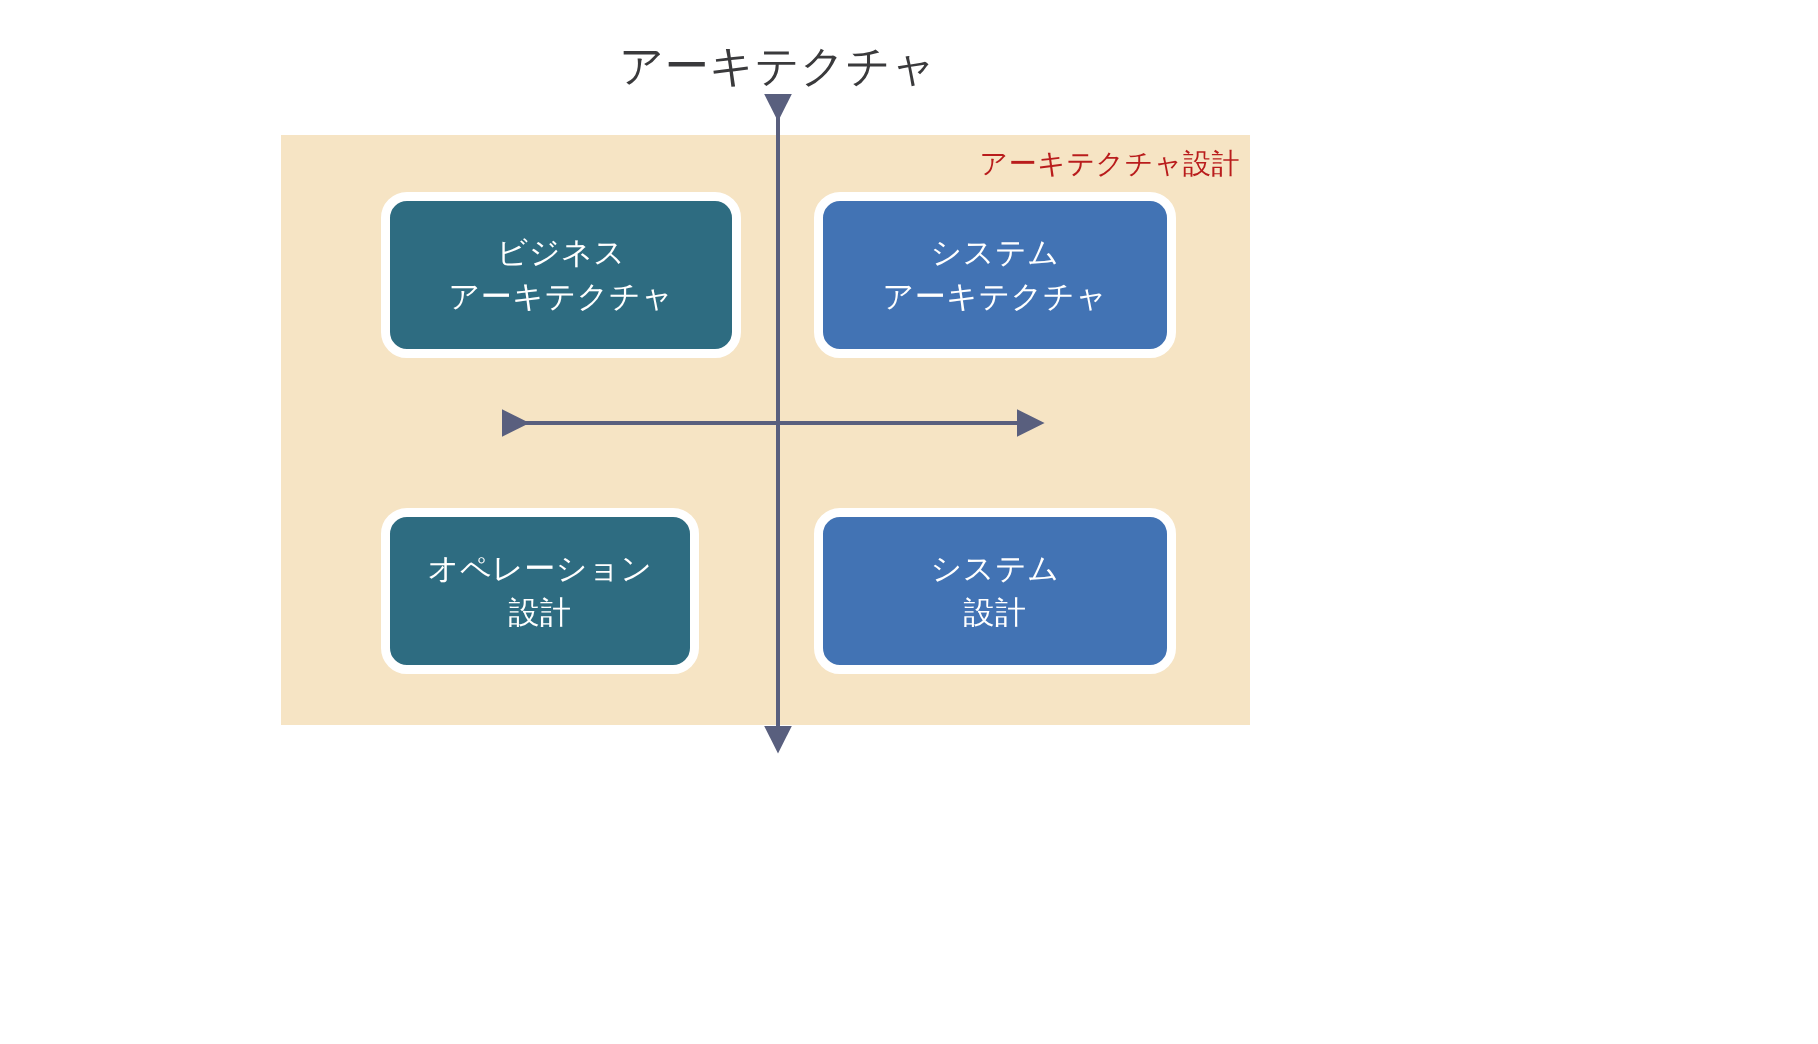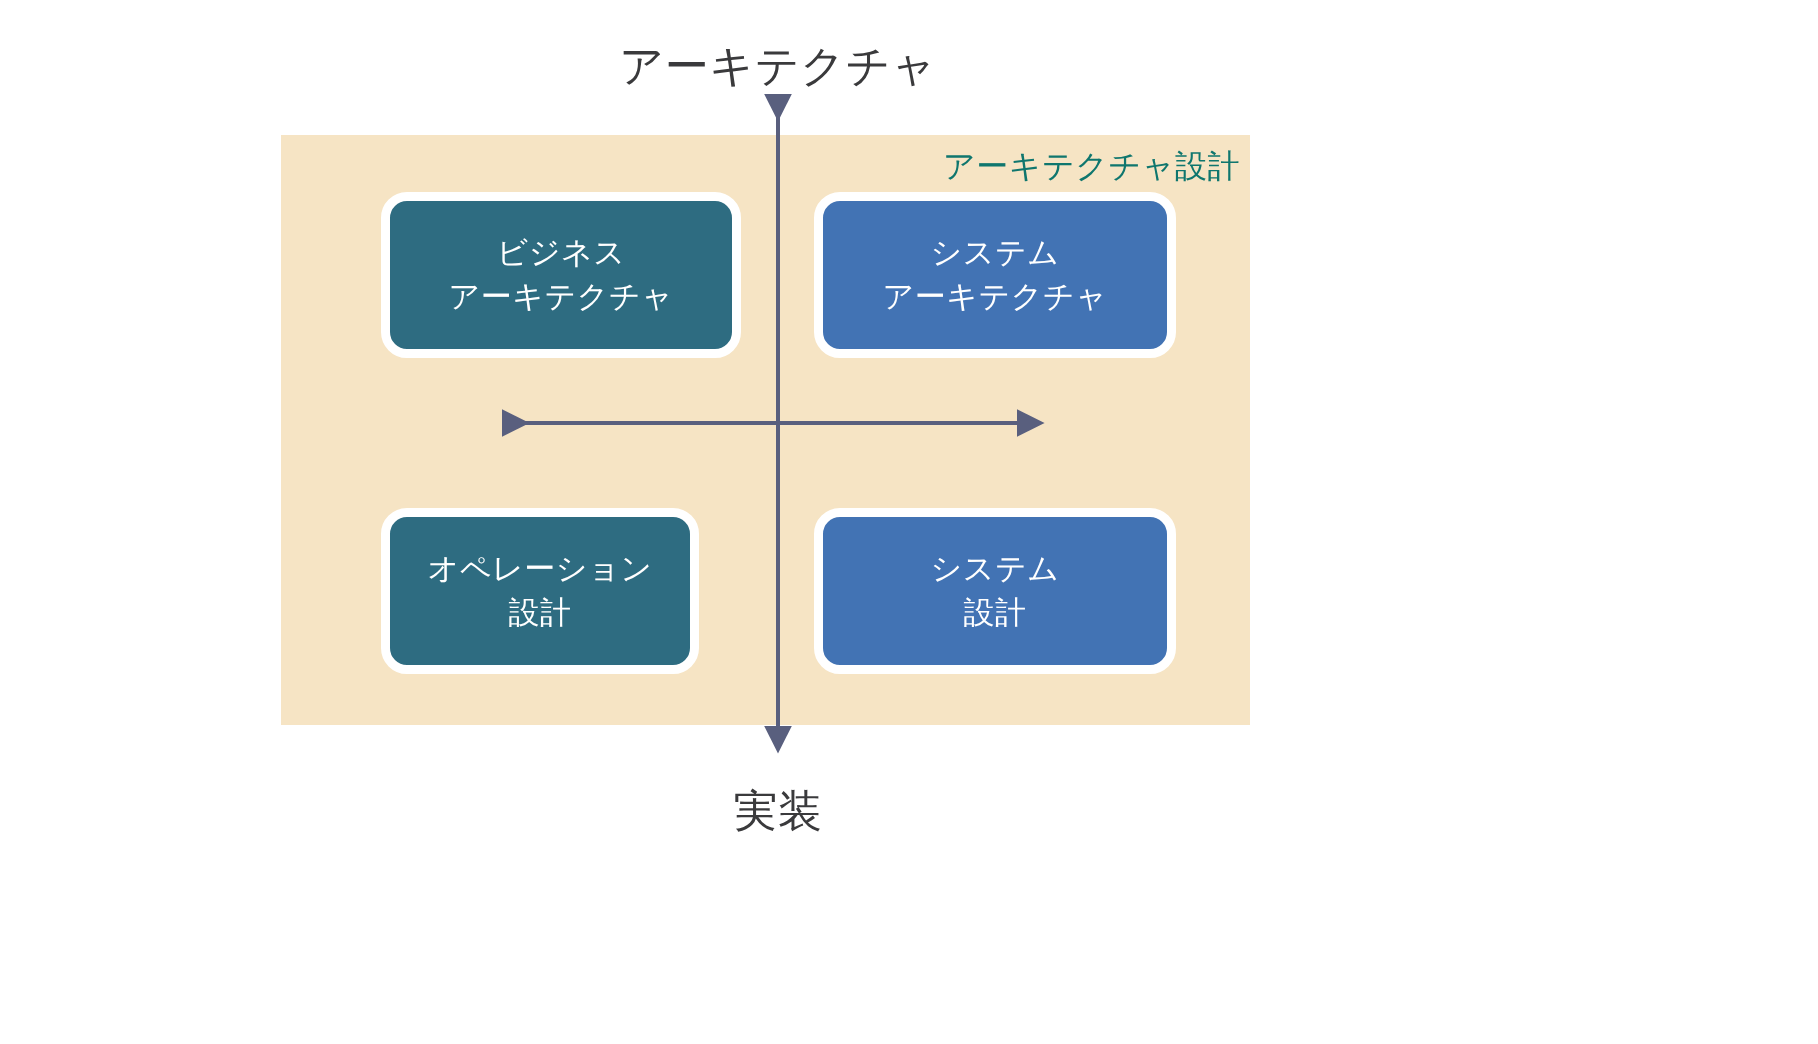--- a/index.html
+++ b/index.html
@@ -34,22 +34,22 @@
   }
   .axis-top    { left: 0; top: 42px; width: 1556px; text-align: center; }
   .axis-bottom { left: 0; top: 787px; width: 1556px; text-align: center; }
   .axis-left   { right: 1063px; top: 400px; text-align: right; }
   .axis-right  { left: 1063px; top: 400px; text-align: left; }
 
   
   .corner-caption {
     position: absolute;
     right: 10px; top: 12px;
-    color: #0f766e;
-    font-size: 32px;
+    color: #b91c1c;
+    font-size: 28px;
     line-height: 1.2;
     white-space: nowrap;
     letter-spacing: 0.5px;
   }
 
   
   .arrow-svg {
     position: absolute;
     left: 0; top: 0;
     width: 1818px; height: 1044px;
@@ -79,21 +79,20 @@
   .box-bl { left: 381px; top: 508px;  width: 318px; height: 166px; }
   .box-br { left: 814px; top: 508px;  width: 362px; height: 166px; }
 </style>
 </head>
 <body>
 
 <div id="stage">
 
   <div class="axis-label axis-top">アーキテクチャ</div>
 
-  <div class="axis-label axis-bottom">実装</div>
 
   <div class="axis-label axis-left">ビジネス</div>
 
   <div class="axis-label axis-right">システム</div>
 
   <div class="panel">
     <div class="corner-caption">アーキテクチャ設計</div>
   </div>
 
   <svg class="arrow-svg" viewBox="0 0 1818 1044" xmlns="http://www.w3.org/2000/svg">

